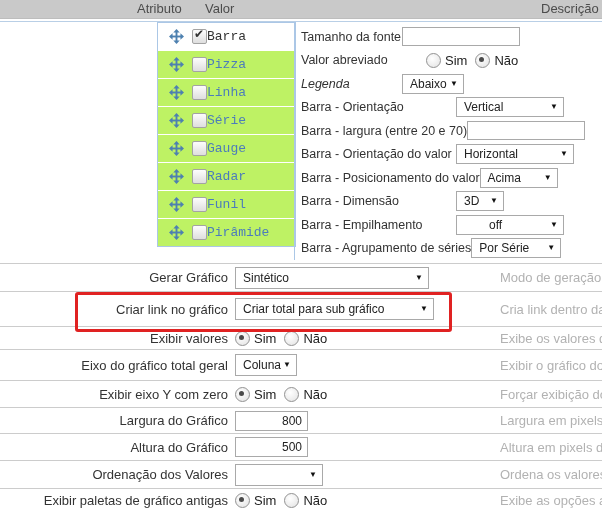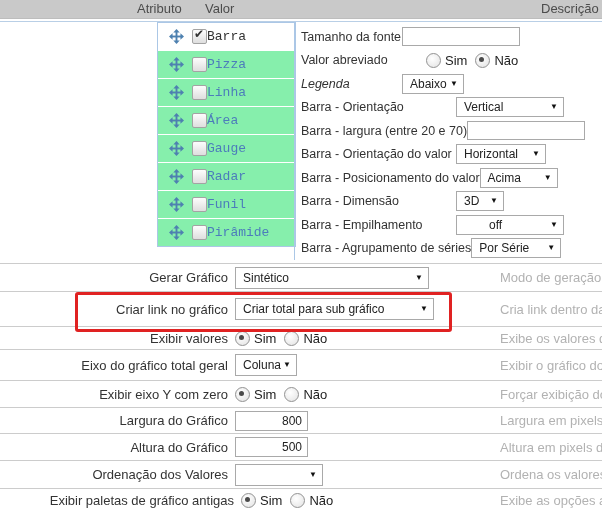--- a/index.html
+++ b/index.html
@@ -4,21 +4,21 @@
 <style>
   html,body{margin:0;padding:0;background:#fff;}
   .screen{position:relative;width:602px;height:512px;background:#fff;overflow:hidden;
           font-family:"Liberation Sans","DejaVu Sans",sans-serif;-webkit-font-smoothing:antialiased;}
   
   .hdr{position:absolute;top:0;left:0;width:602px;height:18px;background:#c9c9c9;border-bottom:1px solid #bdbdbd;}
   .hdr-col{position:absolute;top:1px;font-size:13px;color:#4c4c4c;}
   .blue-line{position:absolute;top:21px;left:0;width:602px;height:1px;background:#b9cfe6;}
   
   .chart-list{position:absolute;left:157px;top:22px;width:137px;border:1px solid #abc7e6;background:#dbe9f9;}
-  .list-row{height:27px;display:flex;align-items:center;background:#86efac;border-top:1px solid #fff;padding-left:11px;}
+  .list-row{height:27px;display:flex;align-items:center;background:#bef264;border-top:1px solid #fff;padding-left:11px;}
   .list-row.first{background:#fff;border-top:none;}
   .move-icon{width:15px;height:15px;flex-shrink:0;display:inline-flex;cursor:move;}
   .cbx{width:13px;height:13px;margin-left:8px;border:1px solid #a3a3a3;border-radius:2px;
        background:linear-gradient(#fdfdfd,#dedede);position:relative;flex-shrink:0;cursor:pointer;}
   .cbx.checked::after{content:"\2714";position:absolute;top:-3px;left:1px;font-size:12px;color:#333;}
   .list-label{font-size:13px;color:#4c7cbb;font-family:Liberation Mono, monospace;}
   .list-label.active{color:#333;}
   
   .settings-panel{position:absolute;left:294px;top:22px;width:308px;height:238px;border-left:1px solid #abc7e6;
                   box-sizing:border-box;padding-top:3px;}
@@ -109,21 +109,21 @@
           <svg width="15" height="15" viewBox="0 0 16 16" fill="#4e81b0">
             <polygon points="8,0 4.6,3.8 11.4,3.8"></polygon>
             <polygon points="8,16 4.6,12.2 11.4,12.2"></polygon>
             <polygon points="0,8 3.8,4.6 3.8,11.4"></polygon>
             <polygon points="16,8 12.2,4.6 12.2,11.4"></polygon>
             <rect x="7" y="3" width="2" height="10"></rect>
             <rect x="3" y="7" width="10" height="2"></rect>
           </svg>
         </span>
         <span class="cbx"></span>
-        <span class="list-label">Área</span>
+        <span class="list-label">Série</span>
       </div>
       <div class="list-row">
         <span class="move-icon">
           <svg width="15" height="15" viewBox="0 0 16 16" fill="#4e81b0">
             <polygon points="8,0 4.6,3.8 11.4,3.8"></polygon>
             <polygon points="8,16 4.6,12.2 11.4,12.2"></polygon>
             <polygon points="0,8 3.8,4.6 3.8,11.4"></polygon>
             <polygon points="16,8 12.2,4.6 12.2,11.4"></polygon>
             <rect x="7" y="3" width="2" height="10"></rect>
             <rect x="3" y="7" width="10" height="2"></rect>
@@ -206,21 +206,21 @@
           <span>Vertical</span>
           <span class="arrow">▼</span>
         </div>
       </div>
       <div class="s-row">
         <span class="s-label" style="min-width: 155px;">Barra - largura (entre 20 e 70)</span>
         <input class="txt" value="" style="width: 118px;">
       </div>
       <div class="s-row">
         <span class="s-label" style="min-width: 155px;">Barra - Orientação do valor</span>
-        <div class="sel" style="width: 90px;">
+        <div class="sel" style="width: 118px;">
           <span>Horizontal</span>
           <span class="arrow">▼</span>
         </div>
       </div>
       <div class="s-row">
         <span class="s-label" style="min-width: 155px;">Barra - Posicionamento do valor</span>
         <div class="sel" style="width: 78px;">
           <span>Acima</span>
           <span class="arrow">▼</span>
         </div>
@@ -327,21 +327,21 @@
       <div class="b-row" style="height: 28px;">
         <div class="b-label">Ordenação dos Valores</div>
         <div class="b-control">
           <div class="sel tall" style="width: 88px;">
             <span></span>
             <span class="arrow">▼</span>
           </div>
         </div>
         <div class="b-desc">Ordena os valores</div>
       </div>
-      <div class="b-row" style="height: 24px; padding-left: 6px;">
+      <div class="b-row" style="height: 24px;">
         <div class="b-label">Exibir paletas de gráfico antigas</div>
         <div class="b-control">
           <span class="radios">
             <span class="radio-opt">
               <span class="radio on"></span>
               <span class="radio-txt">Sim</span>
             </span>
             <span class="radio-opt">
               <span class="radio"></span>
               <span class="radio-txt">Não</span>

